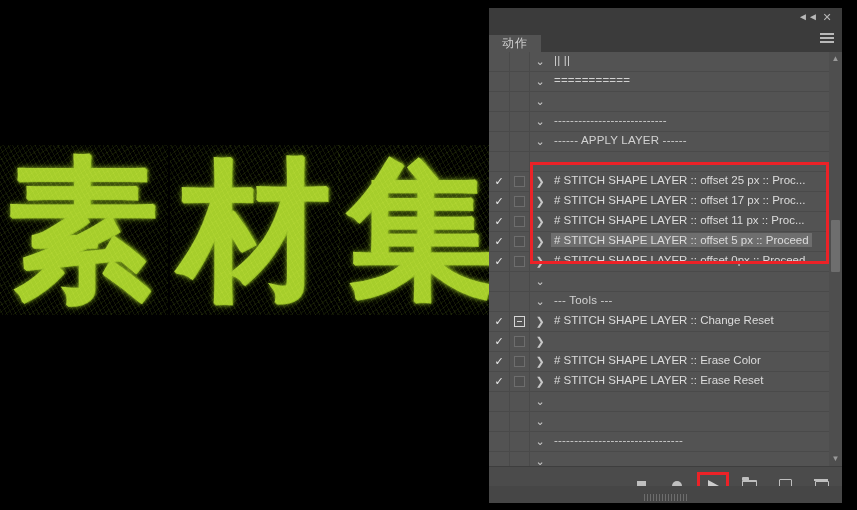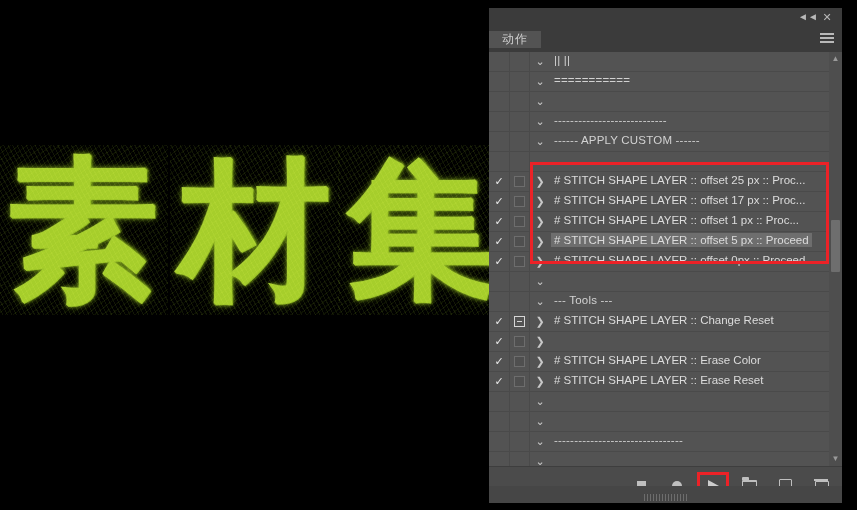--- a/index.html
+++ b/index.html
@@ -32,21 +32,21 @@
   #artwork .g3 { margin-left:-4px; }
 
   
   #panel { position:absolute; left:489px; top:8px; width:353px; height:495px; background:#535353; }
   #panel-topbar { height:18px; background:#3b3b3b; position:relative; }
   .topbtn { position:absolute; top:2px; width:16px; height:14px; color:#b8b8b8; font-size:10px;
             text-align:center; line-height:14px; cursor:pointer; }
   #collapse-btn { right:28px; }
   #close-btn { right:7px; font-size:11px; }
 
-  #panel-tabbar { height:26px; background:#3b3b3b; display:flex; align-items:center; position:relative; }
+  #panel-tabbar { height:26px; background:#3b3b3b; display:flex; align-items:flex-end; position:relative; }
   #tab-actions { background:#535353; color:#cfcfcf; font-size:12px; padding:0 13px;
                  display:flex; align-items:center; letter-spacing:1px; cursor:pointer; }
   #panel-menu-btn { position:absolute; right:8px; top:7px; width:14px; height:12px; cursor:pointer; }
   #panel-menu-btn i { display:block; height:2px; background:#b9b9b9; margin-bottom:2px; }
 
   #list-wrap { position:relative; height:414px; background:#535353; overflow:hidden; }
 
   .row { position:relative; height:20px; display:flex; align-items:center;
          border-bottom:1px solid #4a4a4a; background:#535353; }
   .row.selected .label-box { background:#6e6e6e; }
@@ -149,21 +149,21 @@
           <div class="row sep">
             <div class="col-check"></div>
             <div class="col-dlg"></div>
             <div class="col-arrow">⌄</div>
             <div class="col-label"><span class="label-box">----------------------------</span></div>
           </div>
           <div class="row sep">
             <div class="col-check"></div>
             <div class="col-dlg"></div>
             <div class="col-arrow">⌄</div>
-            <div class="col-label"><span class="label-box">------ APPLY CUSTOM ------</span></div>
+            <div class="col-label"><span class="label-box">------ APPLY LAYER ------</span></div>
           </div>
           <div class="row sep">
             <div class="col-check"></div>
             <div class="col-dlg"></div>
             <div class="col-arrow">⌄</div>
             <div class="col-label"><span class="label-box"></span></div>
           </div>
           <div class="row">
             <div class="col-check">✓</div>
             <div class="col-dlg">
@@ -179,21 +179,21 @@
             </div>
             <div class="col-arrow">❯</div>
             <div class="col-label"><span class="label-box"># STITCH SHAPE LAYER :: offset 17 px :: Proc...</span></div>
           </div>
           <div class="row">
             <div class="col-check">✓</div>
             <div class="col-dlg">
               <span class="boxsq"></span>
             </div>
             <div class="col-arrow">❯</div>
-            <div class="col-label"><span class="label-box"># STITCH SHAPE LAYER :: offset 1 px :: Proc...</span></div>
+            <div class="col-label"><span class="label-box"># STITCH SHAPE LAYER :: offset 11 px :: Proc...</span></div>
           </div>
           <div class="row selected">
             <div class="col-check">✓</div>
             <div class="col-dlg">
               <span class="boxsq"></span>
             </div>
             <div class="col-arrow">❯</div>
             <div class="col-label"><span class="label-box"># STITCH SHAPE LAYER :: offset 5 px :: Proceed</span></div>
           </div>
           <div class="row">

